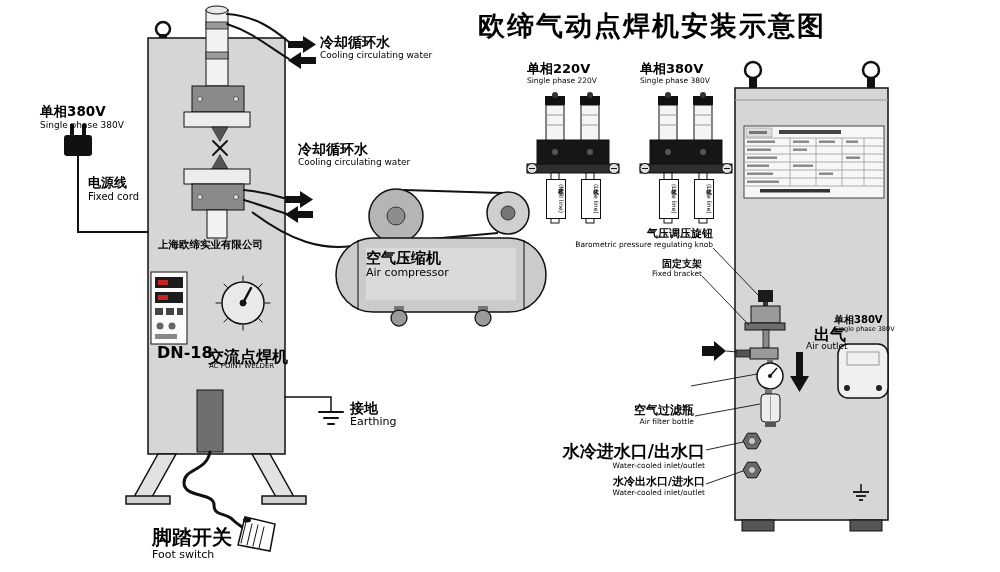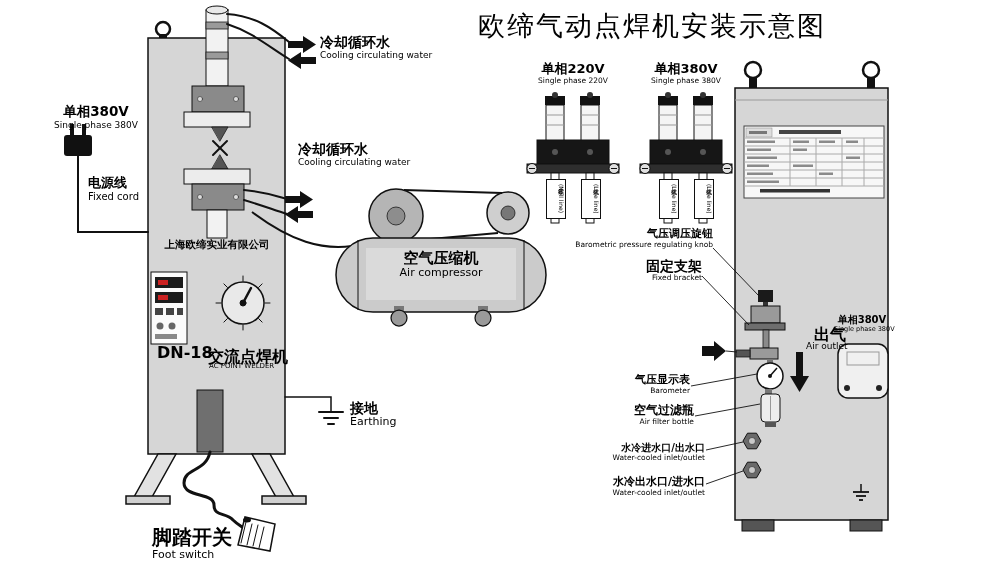--- a/index.html
+++ b/index.html
@@ -2,26 +2,26 @@
 <html><head>
 <meta charset="utf-8">
 <style>
   html,body{margin:0;padding:0;width:1000px;height:572px;background:#fff;overflow:hidden;
     font-family:"DejaVu Sans","Liberation Sans",sans-serif;color:#000}
   .stage{position:absolute;left:0;top:0;width:1000px;height:572px}
   svg{position:absolute;left:0;top:0}
   .lbl{position:absolute;white-space:nowrap}
   .lbl .cn{display:block;font-weight:700;line-height:1.15}
   .lbl .en{display:block;font-weight:400;line-height:1.15}
-  .tc{text-align:center}
+  .tc{}
   .tr{text-align:right}
   .wire-tag{position:absolute;width:18px;height:38px;background:#fff;border:1px solid #111;
     writing-mode:vertical-rl;text-orientation:mixed;font-size:6px;line-height:8px;
     overflow:hidden;text-align:center}
-  .title{position:absolute;font-weight:400;letter-spacing:2px;font-size:27px}
+  .title{position:absolute;font-weight:700;letter-spacing:2px;font-size:27px}
 </style>
 </head>
 <body>
 
 <div class="stage">
 
   <svg width="1000" height="572" viewBox="0 0 1000 572">
 
     <g stroke-linecap="round">
 
@@ -358,33 +358,29 @@
     <span class="en" style="font-size:7.5px">Single phase 380V</span>
   </div>
   <div class="wire-tag" style="left:659px;top:179px">火线(Live line)</div>
   <div class="wire-tag" style="left:694px;top:179px">火线(Live line)</div>
 
   <div class="lbl tr" style="left:520px;top:228px;width:193px">
     <span class="cn" style="font-size:11px">气压调压旋钮</span>
     <span class="en" style="font-size:7.5px">Barometric pressure regulating knob</span>
   </div>
   <div class="lbl tr" style="left:540px;top:258px;width:162px">
-    <span class="cn" style="font-size:14px">固定支架</span>
+    <span class="cn" style="font-size:10px">固定支架</span>
     <span class="en" style="font-size:7.5px">Fixed bracket</span>
-  </div>
-  <div class="lbl tr" style="left:540px;top:374px;width:150px">
-    <span class="cn" style="font-size:11px">气压显示表</span>
-    <span class="en" style="font-size:7.5px">Barometer</span>
   </div>
   <div class="lbl tr" style="left:540px;top:404px;width:154px">
     <span class="cn" style="font-size:12px">空气过滤瓶</span>
     <span class="en" style="font-size:7.5px">Air filter bottle</span>
   </div>
   <div class="lbl tr" style="left:540px;top:442px;width:165px">
-    <span class="cn" style="font-size:10px">水冷进水口/出水口</span>
+    <span class="cn" style="font-size:17px">水冷进水口/出水口</span>
     <span class="en" style="font-size:7.5px">Water-cooled inlet/outlet</span>
   </div>
   <div class="lbl tr" style="left:540px;top:476px;width:165px">
     <span class="cn" style="font-size:11px">水冷出水口/进水口</span>
     <span class="en" style="font-size:7.5px">Water-cooled inlet/outlet</span>
   </div>
 
   <div class="lbl" style="left:814px;top:326px">
     <span class="cn" style="font-size:16px">出气</span>
   </div>

